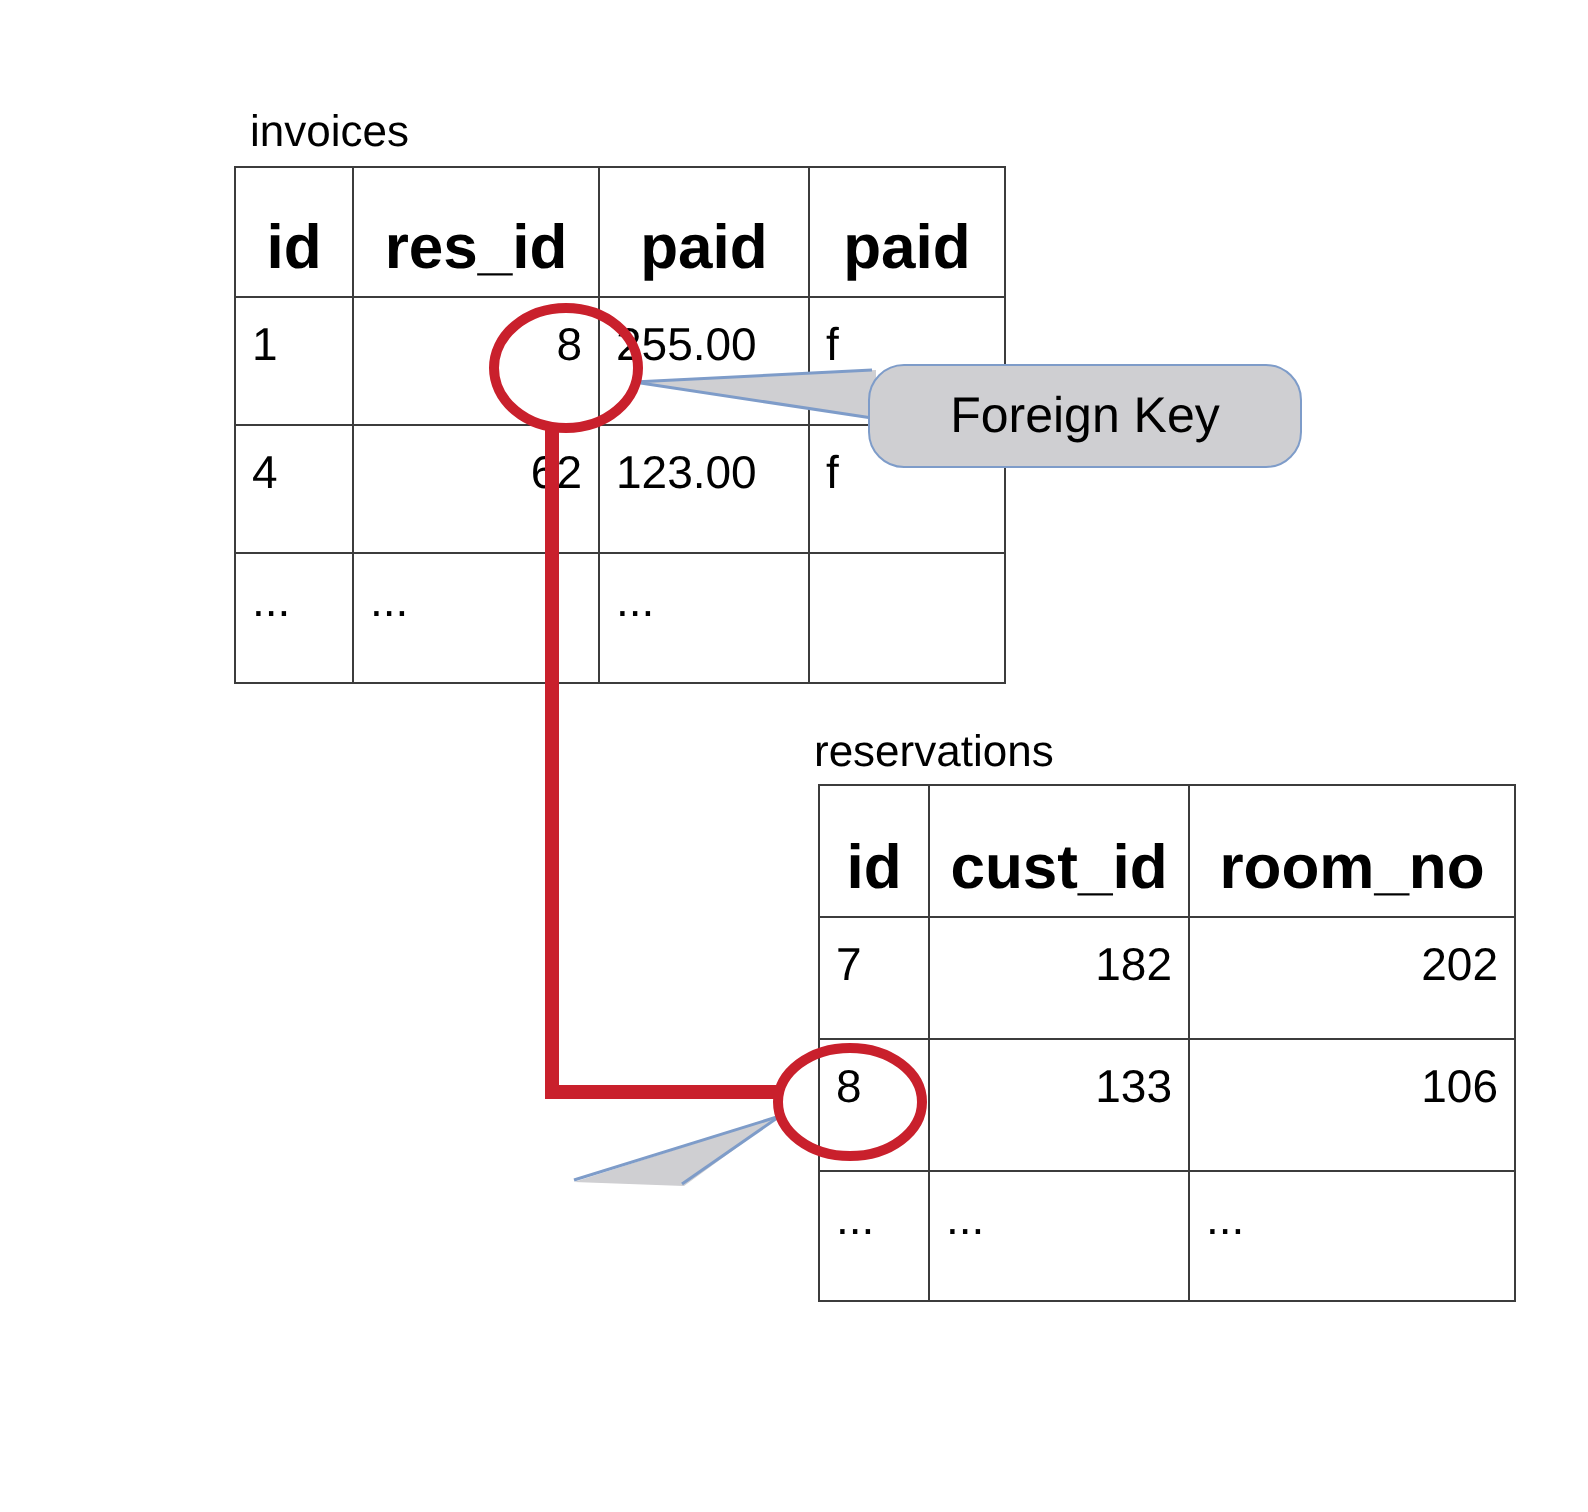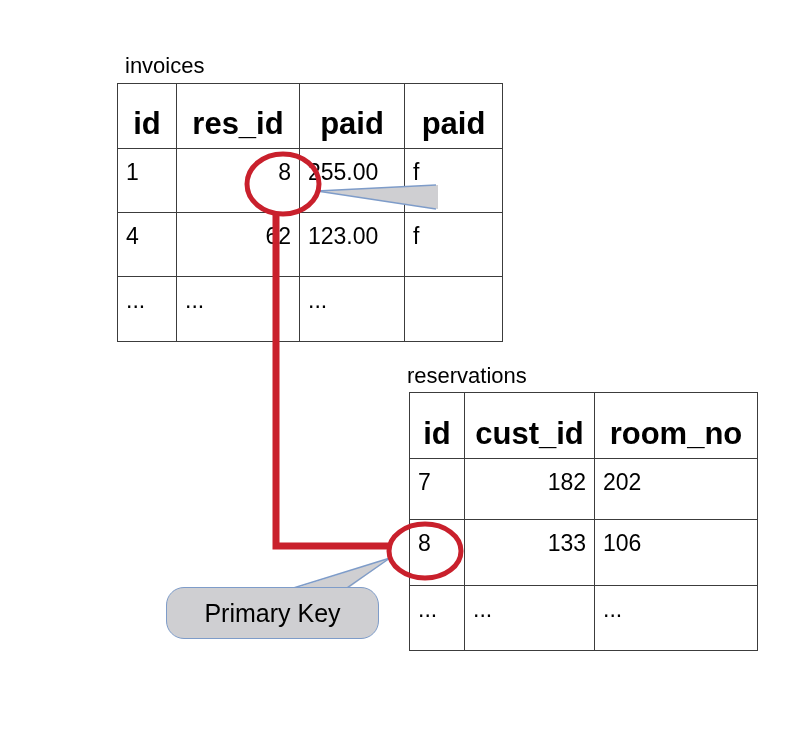--- a/index.html
+++ b/index.html
@@ -15,21 +15,21 @@
   table.tbl td {
     border:1.5px solid #3c3c3c; font-size:23px; line-height:1;
     vertical-align:top; padding:12px 8px 0 8px; overflow:hidden;
     white-space:nowrap;
   }
   table.tbl td.hdr {
     font-weight:bold; font-size:31px; text-align:center;
     vertical-align:bottom; padding:0 4px 9px 4px;
   }
   td.align-right  { text-align:right; padding-right:13px; }
-  td.align-center { text-align:left; }
+  td.align-center { text-align:right; }
   .bubble {
     position:absolute; z-index:4; background:#cfcfd2;
     border:1.5px solid #7e9cc9; border-radius:18px;
     display:flex; align-items:center; justify-content:center;
     font-size:25px; line-height:1;
   }
   svg.layer { position:absolute; left:0; top:0; pointer-events:none; }
   svg.layer.tails { z-index:3; }
   svg.layer.red   { z-index:6; }
 </style>
@@ -110,22 +110,22 @@
   <svg class="layer tails" width="794" height="756" viewBox="0 0 794 756">
     <polygon points="273,191 394,185 394,209" stroke="none" fill="#cfcfd2"></polygon>
     <line x1="273" y1="191" x2="392" y2="185" stroke-width="1.5" stroke="#7e9cc9"></line>
     <line x1="273" y1="191" x2="392" y2="209" stroke-width="1.5" stroke="#7e9cc9"></line>
 
     <polygon points="346,558 243,591 298,593" stroke="none" fill="#cfcfd2"></polygon>
     <line x1="346" y1="558" x2="243" y2="590" stroke-width="1.5" stroke="#7e9cc9"></line>
     <line x1="346" y1="558" x2="297" y2="592" stroke-width="1.5" stroke="#7e9cc9"></line>
   </svg>
 
-  <div class="bubble" style="left:122px; top:587px; width:211px; height:50px;">
-    <span>Primary Key</span>
+  <div class="bubble" style="left:390px; top:182px; width:215px; height:50px;">
+    <span>Foreign Key</span>
   </div>
 
   <svg class="layer red" width="794" height="756" viewBox="0 0 794 756">
     <ellipse cx="239" cy="184" rx="36" ry="30" fill="none" stroke-width="5" stroke="#c9202c"></ellipse>
     <ellipse cx="381" cy="551" rx="36" ry="27" fill="none" stroke-width="5" stroke="#c9202c"></ellipse>
     <polyline points="232,212 232,546 346,546" fill="none" stroke-width="7" stroke="#c9202c"></polyline>
   </svg>
 
 </div>
 

